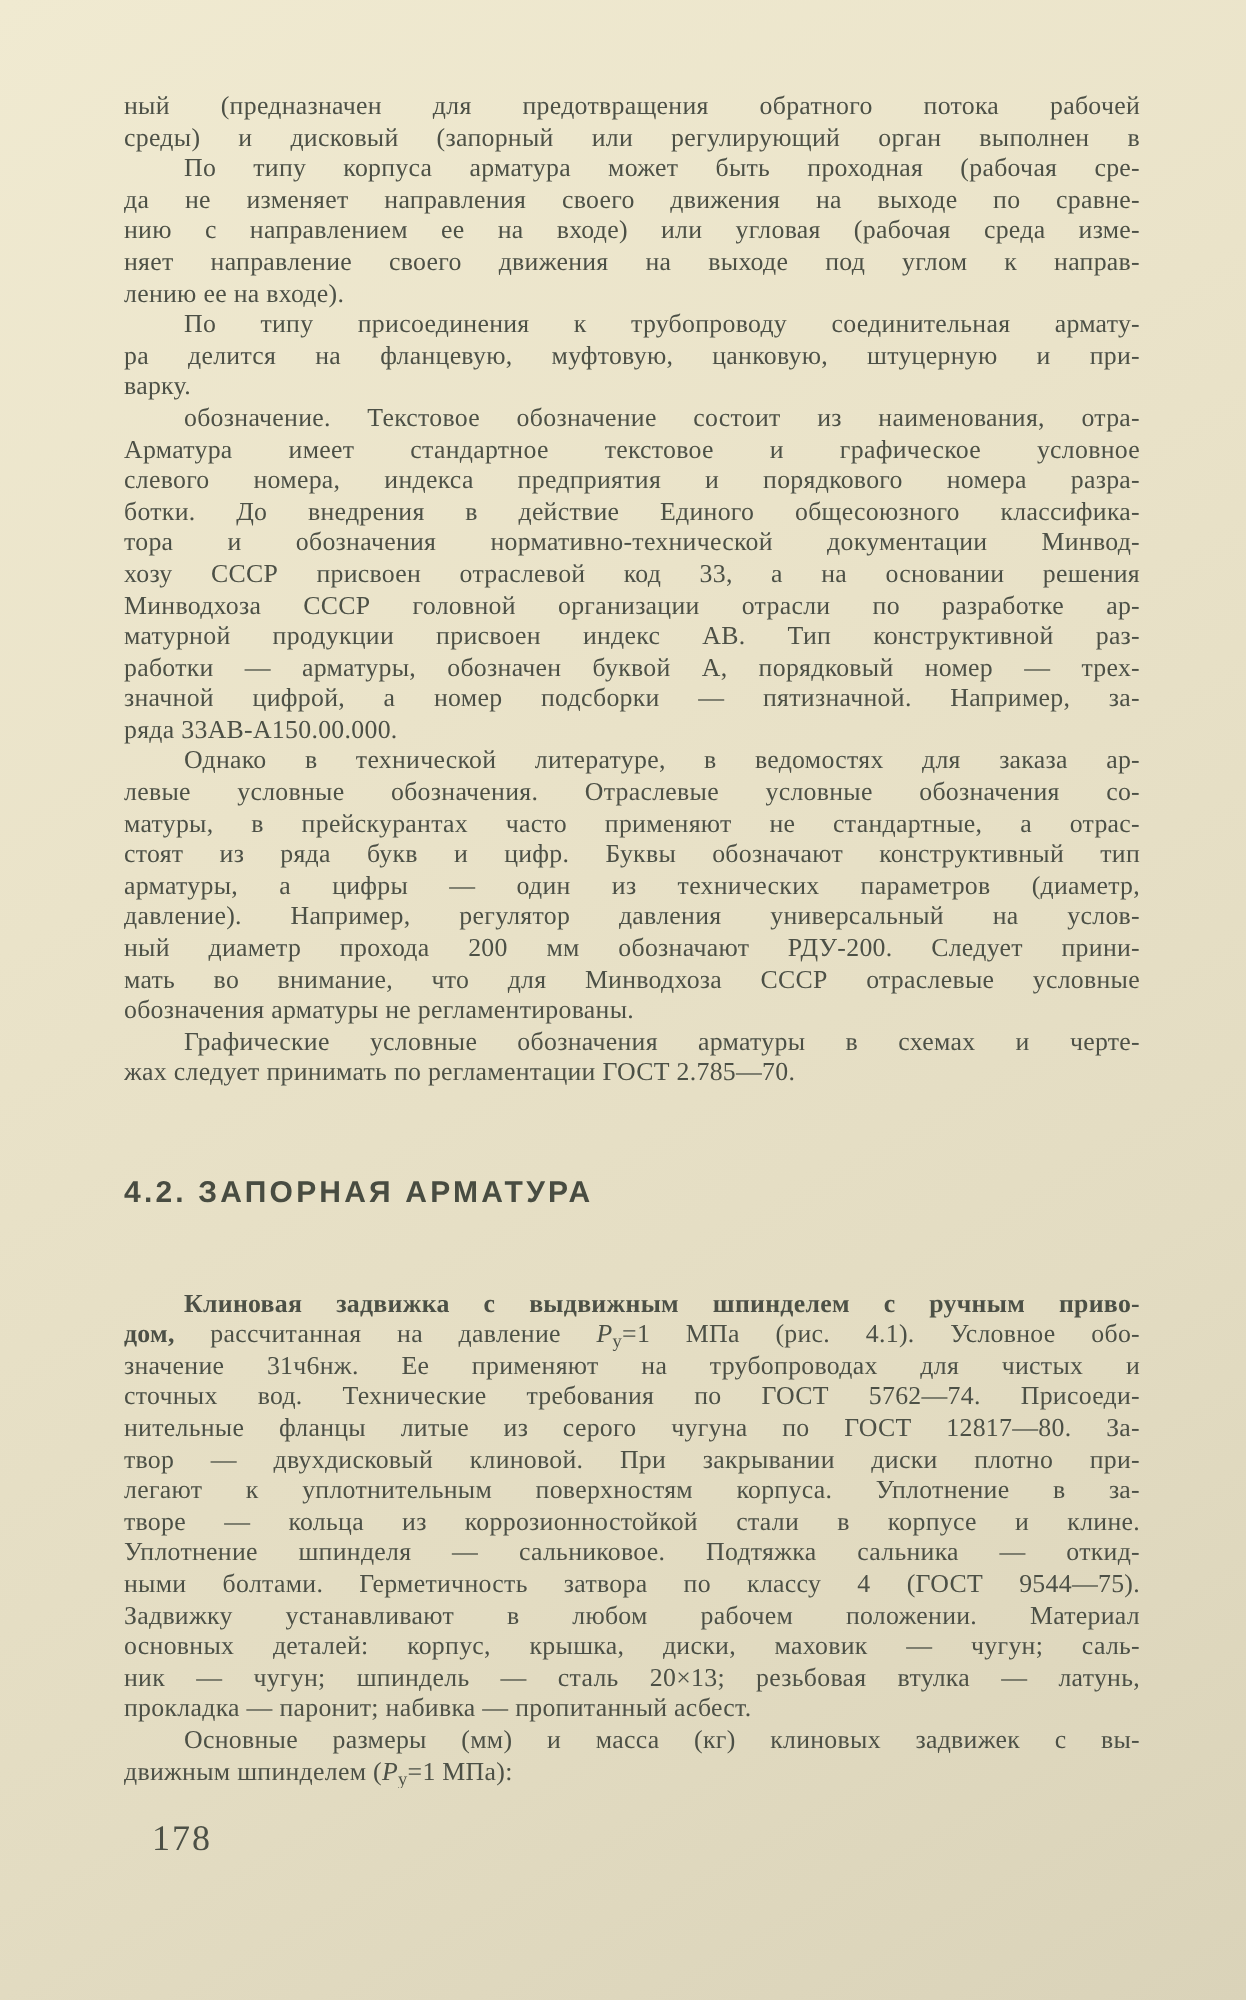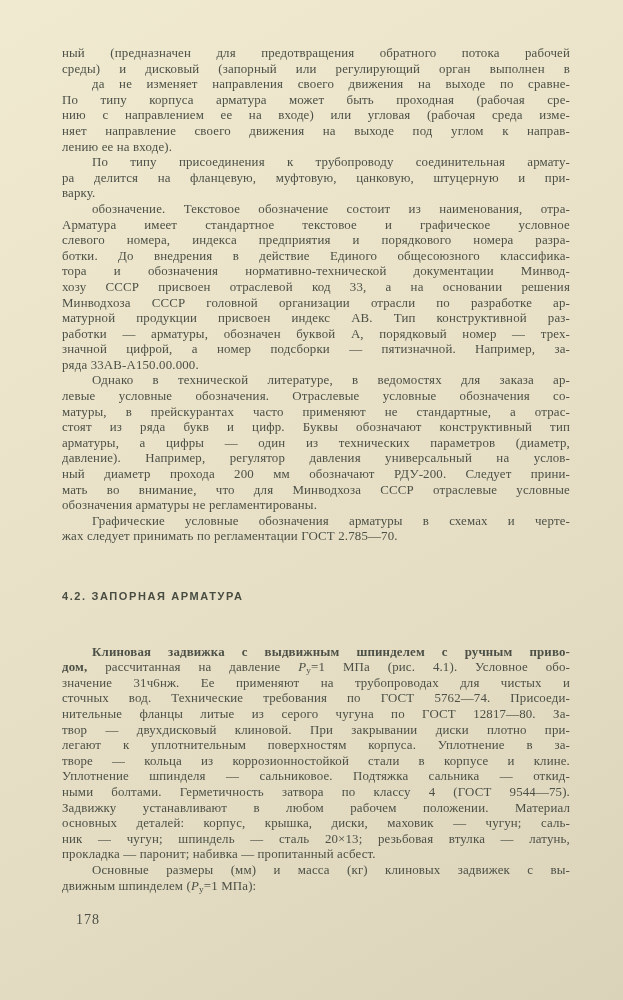--- a/index.html
+++ b/index.html
@@ -28,46 +28,46 @@
     height: 15.6px;
     overflow: hidden;
   }
   .line.last { text-align-last: left; }
   .para.indent .line:first-child { text-indent: 30px; }
   .bold  { font-weight: 700; }
   .ital  { font-style: italic; }
   .subsc { font-size: 0.72em; vertical-align: -0.25em; }
   .section-heading {
     font-family: "Liberation Sans", "DejaVu Sans", sans-serif;
-    font-size: 11px;
+    font-size: 15px;
     font-weight: 700;
     letter-spacing: 1.6px;
     color: #484c41;
     margin: 44px 0 40px 0;
   }
   .page-number {
     margin: 18px 0 0 14px;
-    font-size: 14px;
+    font-size: 18px;
     letter-spacing: 1px;
     color: var(--ink, #4c5046);
   }
 </style>
 </head>
 <body>
 
 <div class="page">
   <div class="text-col">
     <div id="body1">
         <div class="para">
           <div class="line">ный (предназначен для предотвращения обратного потока рабочей</div>
           <div class="line">среды) и дисковый (запорный или регулирующий орган выполнен в</div>
         </div>
         <div class="para indent">
+          <div class="line">По типу корпуса арматура может быть проходная (рабочая сре-</div>
           <div class="line">да не изменяет направления своего движения на выходе по сравне-</div>
-          <div class="line">По типу корпуса арматура может быть проходная (рабочая сре-</div>
           <div class="line">нию с направлением ее на входе) или угловая (рабочая среда изме-</div>
           <div class="line">няет направление своего движения на выходе под углом к направ-</div>
           <div class="line last">лению ее на входе).</div>
         </div>
         <div class="para indent">
           <div class="line">По типу присоединения к трубопроводу соединительная армату-</div>
           <div class="line">ра делится на фланцевую, муфтовую, цанковую, штуцерную и при-</div>
           <div class="line last">варку.</div>
         </div>
         <div class="para indent">

